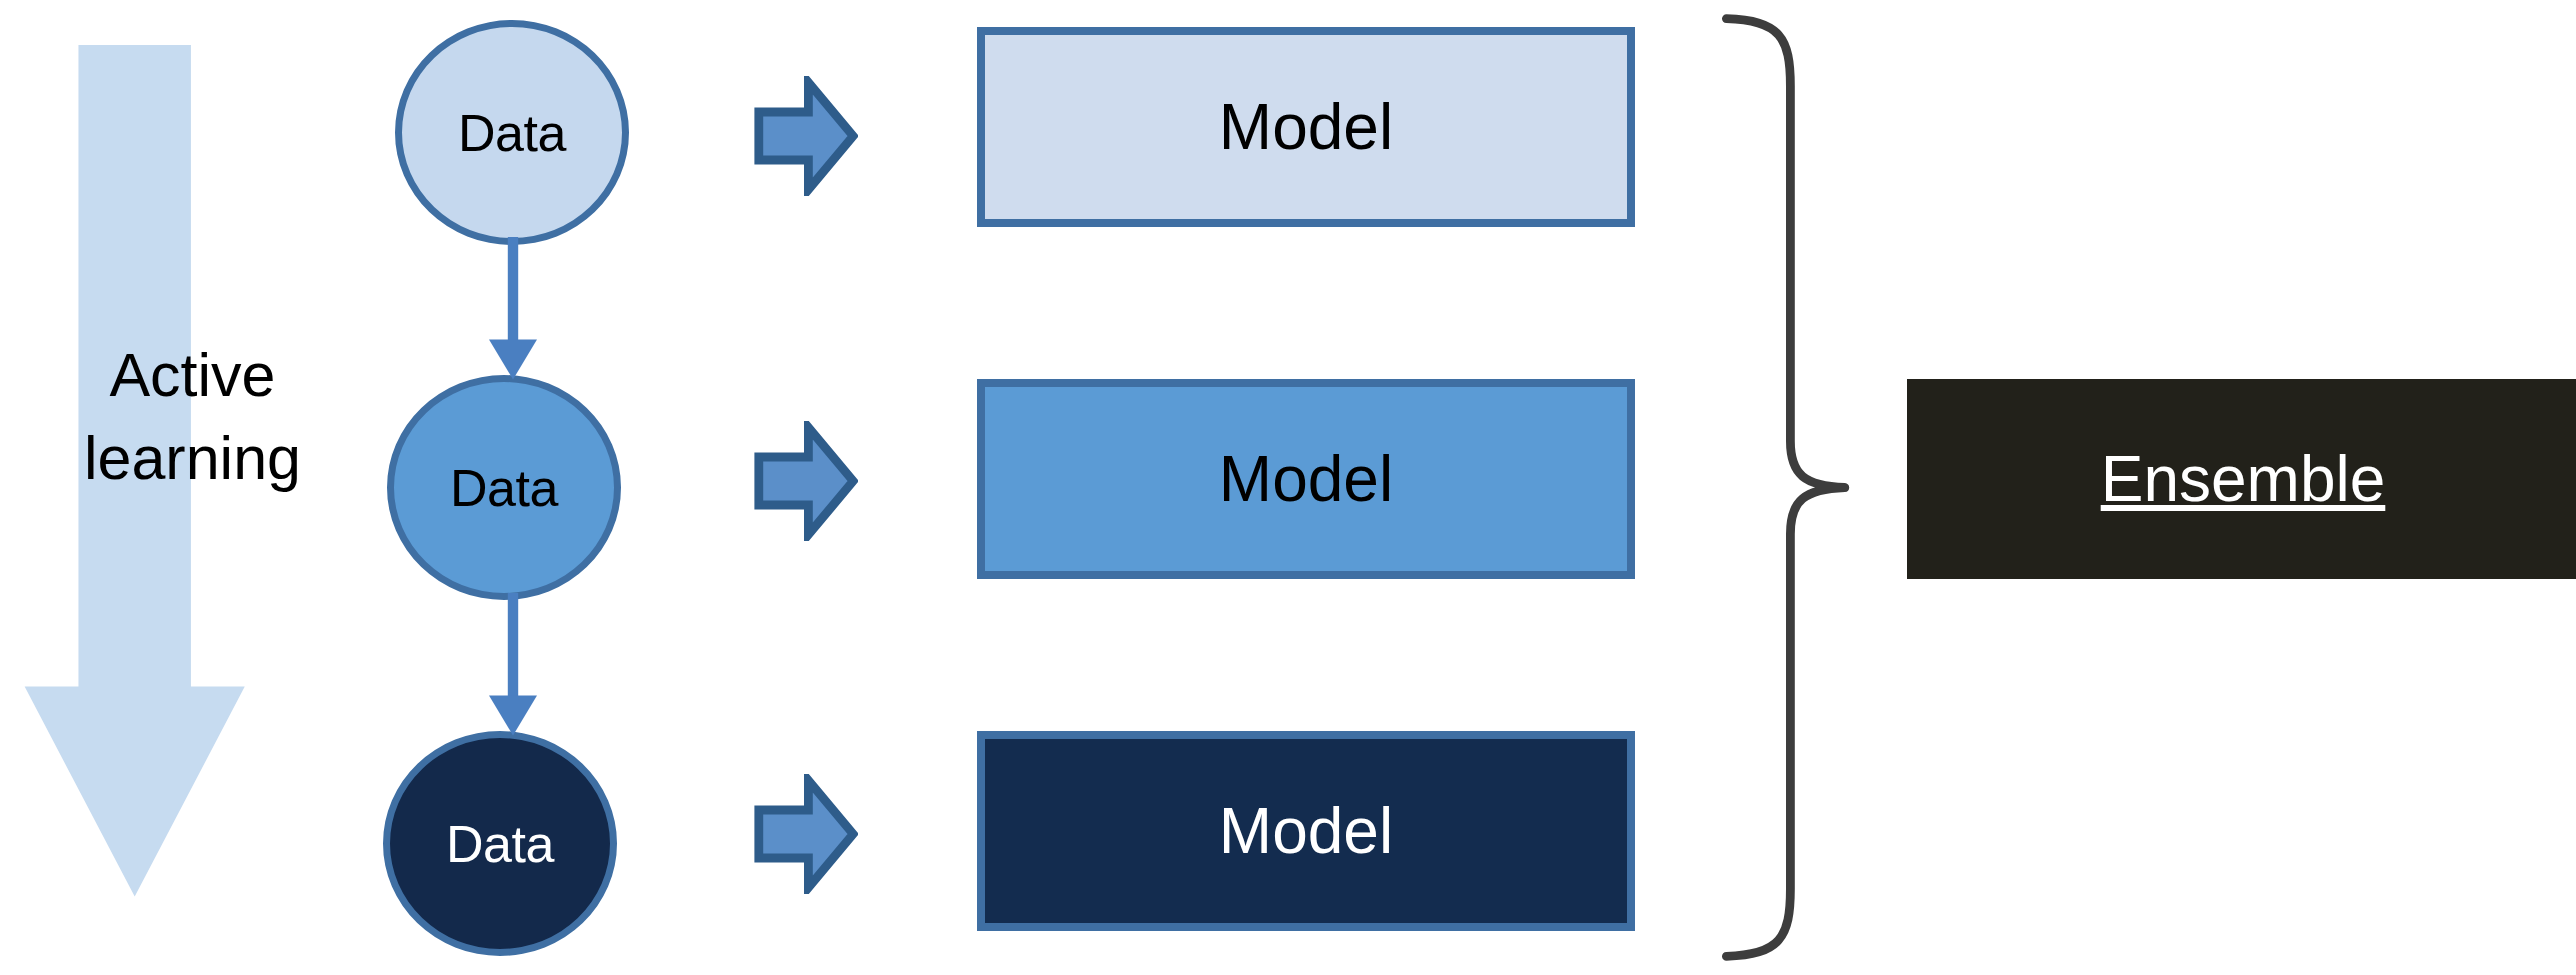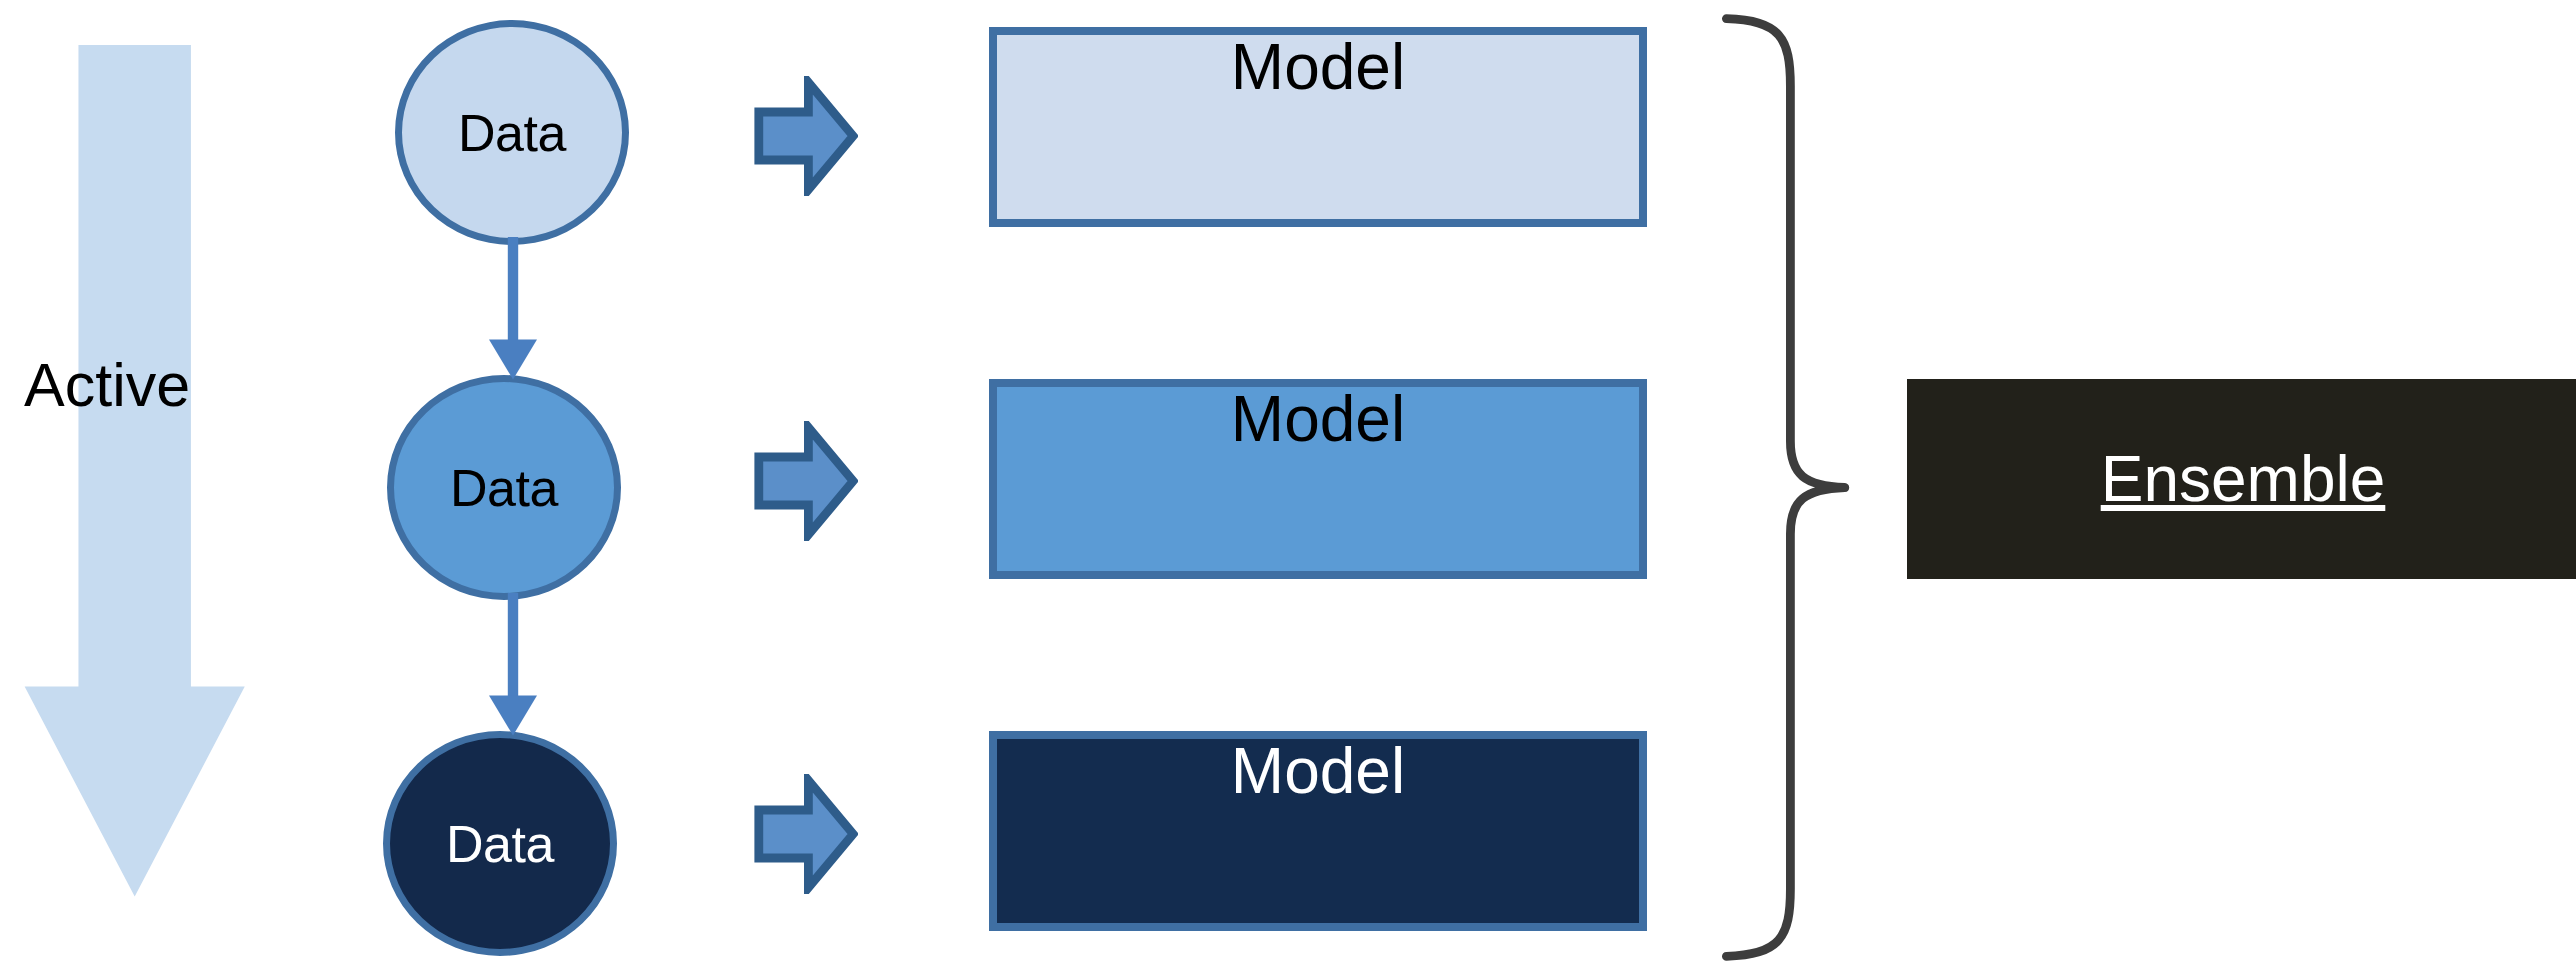--- a/index.html
+++ b/index.html
@@ -24,26 +24,26 @@
     left: 19px;
     top: 45px;
     width: 233px;
     height: 858px;
   }
 
   
   #al-label {
     position: absolute;
     left: 24px;
-    top: 344px;
+    top: 334px;
     width: 337px;
     font-size: 61px;
     line-height: 83px;
     color: #000000;
-    text-align: left;
+    text-align: center;
     white-space: nowrap;
   }
   #al-label .ln { display: block; }
 
   
   .data-circle {
     position: absolute;
     width: 234px;
     height: 225px;
     border-radius: 50%;
@@ -98,24 +98,23 @@
 
   
   .model-box {
     position: absolute;
     left: 977px;
     width: 658px;
     height: 200px;
     box-sizing: border-box;
     border: 8px solid #3f6fa3;
     display: flex;
-    align-items: flex-start;
+    align-items: center;
     justify-content: center;
     font-size: 64px;
-    margin-left: 12px;
   }
   .model-box .lbl { display: block; line-height: 1; }
 
   #model-box-1 {
     top: 26.5px;
     background: #cfdcee;
     color: #000000;
   }
   #model-box-2 {
     top: 379px;
@@ -157,20 +156,21 @@
 <body>
 
 <div id="canvas">
 
   <svg id="down-arrow" viewBox="0 0 290 1070" preserveAspectRatio="none" aria-hidden="true">
     <polygon points="74,0 214,0 214,800 281,800 144,1062 7,800 74,800" fill="#c6dbf0"></polygon>
   </svg>
 
   <div id="al-label">
     <span class="ln">Active</span>
+    <span class="ln">learning</span>
   </div>
 
   <div class="data-circle" id="data-circle-1">
     <span class="lbl">Data</span>
   </div>
   <div class="data-circle" id="data-circle-2">
     <span class="lbl">Data</span>
   </div>
   <div class="data-circle" id="data-circle-3">
     <span class="lbl">Data</span>

